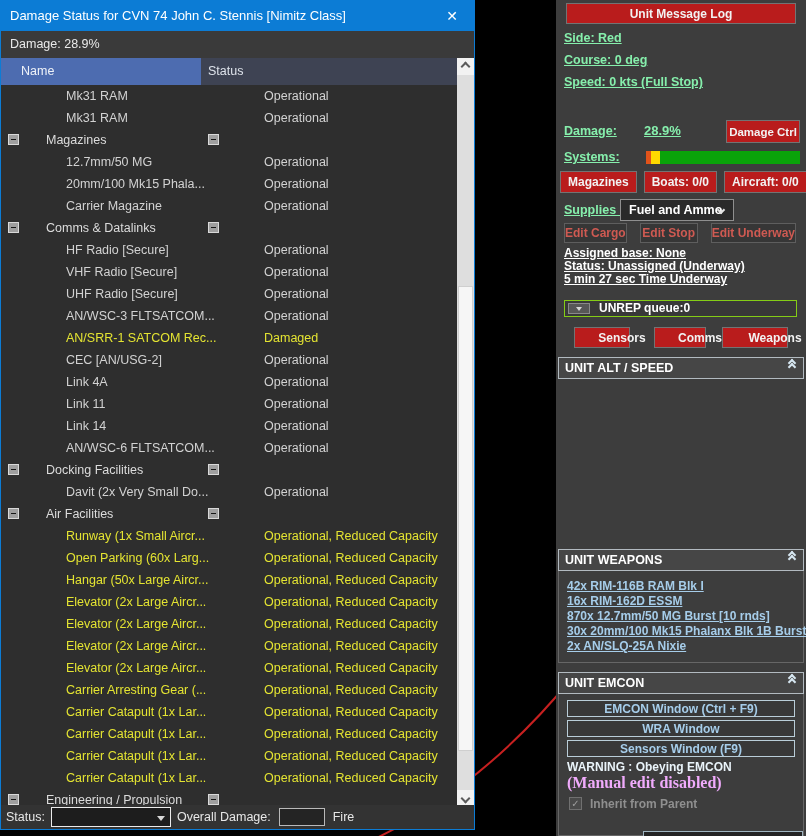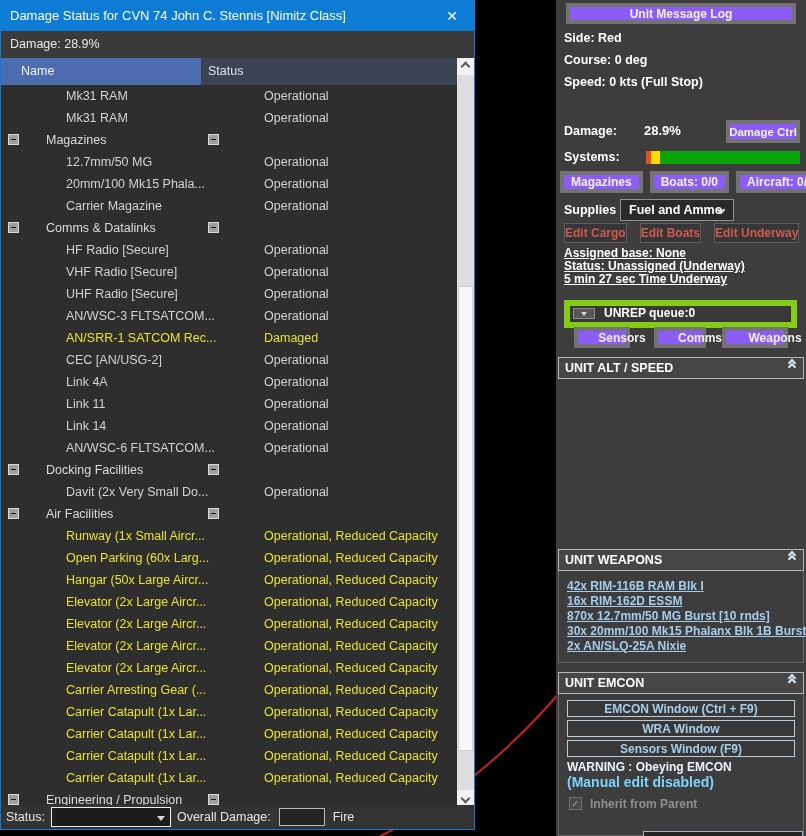--- a/index.html
+++ b/index.html
@@ -43,40 +43,40 @@
   #dmg-footer{left:0;bottom:0;width:100%;height:24px;background:#333;display:flex;align-items:center;
     color:#e7e7e7;font-size:12.5px;box-sizing:border-box;padding-left:5px;}
   #status-combo{position:relative;width:120px;height:20px;background:#1d1d1d;border:1px solid #ececec;
     box-sizing:border-box;margin:0 6px;}
   #status-combo .tri{position:absolute;right:5px;top:8px;width:0;height:0;
     border-left:4px solid transparent;border-right:4px solid transparent;border-top:5px solid #d8d8d8;}
   #overall-input{width:46px;height:18px;background:#242424;border:1px solid #b9b9b9;box-sizing:border-box;margin:0 8px;}
 
   
   #side-panel{left:556px;top:0;width:250px;height:836px;background:#3d3d3d;z-index:2;color:#fff;}
-  .btn{background:#8b5cf6;border:4px solid #737373;color:#f2f2f2;font-weight:600;font-size:12px;
+  .btn{background:#b91c1c;border:1px solid #737373;color:#f2f2f2;font-weight:600;font-size:12px;
     display:flex;align-items:center;justify-content:center;box-sizing:border-box;white-space:nowrap;}
   #msglog-btn{left:10px;right:10px;top:3px;height:21px;}
-  .info-line{position:absolute;left:8px;font-size:12.5px;font-weight:600;color:#ffffff;white-space:nowrap;}
+  .info-line{position:absolute;left:8px;font-size:12.5px;font-weight:600;color:#86efac;white-space:nowrap;text-decoration:underline;}
   #dmg-label{left:8px;top:124px;} #dmg-value{left:88px;top:123px;font-size:13px;font-weight:700;}
   #dmgctrl-btn{left:170px;top:120px;width:74px;height:23px;font-size:11.5px;}
   #sys-label{left:8px;top:150px;}
   #sys-bar{left:90px;top:151px;width:154px;height:13px;display:flex;}
   #sys-bar div{height:100%;}
   #mba-row{left:4px;top:171px;height:22px;display:flex;gap:7px;}
   #mba-row .btn{padding:0 7px;height:22px;}
   #supplies-label{left:8px;top:203px;}
   #supplies-select{left:64px;top:199px;width:114px;height:22px;background:#2a2a2a;border:1px solid #8f8f8f;
     box-sizing:border-box;}
   #supplies-select .val{position:absolute;left:8px;top:0;line-height:20px;font-size:12.5px;font-weight:600;}
   #supplies-select .chev{position:absolute;right:9px;top:7px;}
   #edit-row{left:8px;right:10px;top:223px;height:20px;display:flex;gap:13px;}
   #edit-row .btn{flex:1;color:var(--editred);background:#363636;border:1px solid #5e5e5e;}
   .small-line{position:absolute;left:8px;font-size:12px;font-weight:600;line-height:13px;white-space:nowrap;text-decoration:underline;}
-  #unrep-bar{left:8px;right:9px;top:300px;height:28px;border:6px solid #84cc16;background:#383838;box-sizing:border-box;}
+  #unrep-bar{left:8px;right:9px;top:300px;height:17px;border:1px solid #84cc16;background:#383838;box-sizing:border-box;}
   #unrep-btn{position:absolute;left:3px;top:2px;width:22px;height:11px;background:#575757;border:1px solid #8a8a8a;
     box-sizing:border-box;display:flex;align-items:center;justify-content:center;}
   #unrep-btn .tri{width:0;height:0;border-left:3.5px solid transparent;border-right:3.5px solid transparent;
     border-top:4px solid #d8d8d8;}
   #unrep-label{position:absolute;left:34px;top:0;line-height:15px;font-size:12px;font-weight:600;}
   #tab-row .btn{position:absolute;top:327px;height:21px;padding-left:40px;}
 
   .section{position:absolute;left:2px;right:2px;}
   .sec-head{position:relative;height:22px;background:#464646;border:1px solid #b2bac0;box-sizing:border-box;
     color:#fff;font-weight:700;font-size:12.5px;line-height:20px;padding-left:6px;}
@@ -94,21 +94,21 @@
   #throttle-label{position:absolute;left:122px;width:114px;top:27px;text-align:center;font-weight:700;font-size:12px;}
   #alt-left{position:absolute;left:4px;top:8px;} #alt-right{position:absolute;right:4px;top:8px;}
   #throttle-btns{position:absolute;left:126px;top:61px;width:115px;display:flex;flex-direction:column;gap:2px;}
   #throttle-btns .btn{height:18px;}
   #weapon-links{padding:8px 8px 6px 8px;}
   #weapon-links a{display:block;line-height:15px;font-size:12px;font-weight:600;color:var(--linkblue);
     text-decoration:underline;white-space:nowrap;}
   #emcon-btns{position:absolute;left:8px;right:8px;top:6px;display:flex;flex-direction:column;gap:3px;}
   #emcon-btns .btn{height:17px;color:var(--linkblue);border:1px solid #b9cdd8;background:#383838;}
   #warn1{position:absolute;left:8px;top:66px;font-size:12px;font-weight:600;color:#eaf4fa;}
-  #warn2{position:absolute;left:8px;top:80px;font-size:14px;font-weight:600;color:#7dd3fc;}
+  #warn2{position:absolute;left:8px;top:80px;font-size:16px;font-weight:600;color:#f0abfc;font-family:Liberation Serif, serif;}
   #inherit-box{position:absolute;left:10px;top:103px;width:13px;height:13px;background:#4a4a4a;
     border:1px solid #707070;box-sizing:border-box;color:#9d9d9d;font-size:10px;line-height:11px;text-align:center;}
   #inherit-label{position:absolute;left:31px;top:103px;font-size:12px;font-weight:600;color:#8f8f8f;}
   #partial-el{position:absolute;left:84px;right:0px;top:137px;height:8px;background:#232323;
     border:1px solid #9eb4c0;box-sizing:border-box;}
 </style>
 </head>
 <body>
 
 <div id="stage">
@@ -316,21 +316,21 @@
       </div>
 
     <span id="supplies-label" class="info-line">Supplies :</span>
     <div id="supplies-select" class="abs">
       <span class="val">Fuel and Ammo</span>
       <span class="chev down" style="border-color:#e2e2e2"></span>
     </div>
 
     <div id="edit-row" class="abs">
         <div class="btn">Edit Cargo</div>
-        <div class="btn">Edit Boats</div>
+        <div class="btn">Edit Stop</div>
         <div class="btn">Edit Underway</div>
       </div>
     <div id="status-lines">
         <div class="small-line" style="top: 247px;">Assigned base: None</div>
         <div class="small-line" style="top: 260px;">Status: Unassigned (Underway)</div>
         <div class="small-line" style="top: 273px;">5 min 27 sec Time Underway</div>
       </div>
 
     <div id="unrep-bar" class="abs">
       <div id="unrep-btn">

